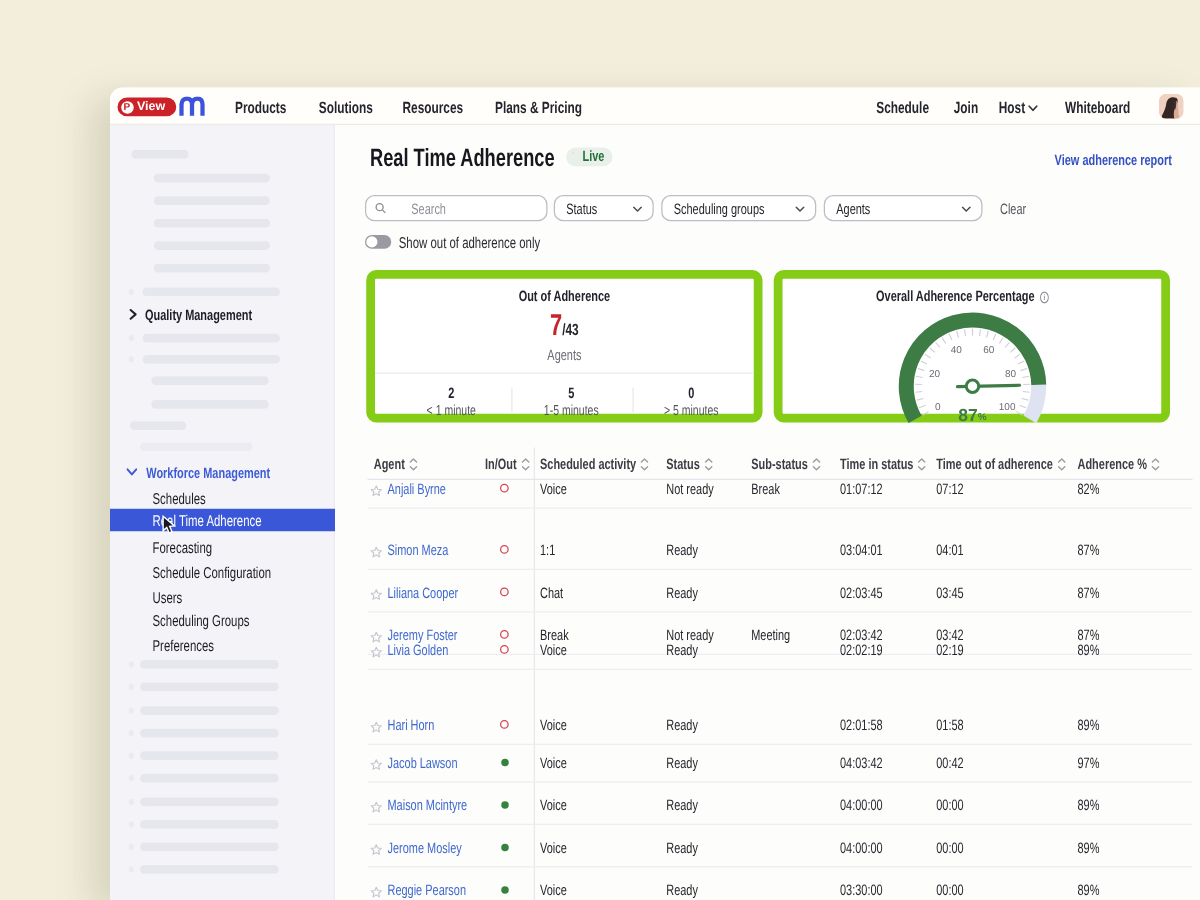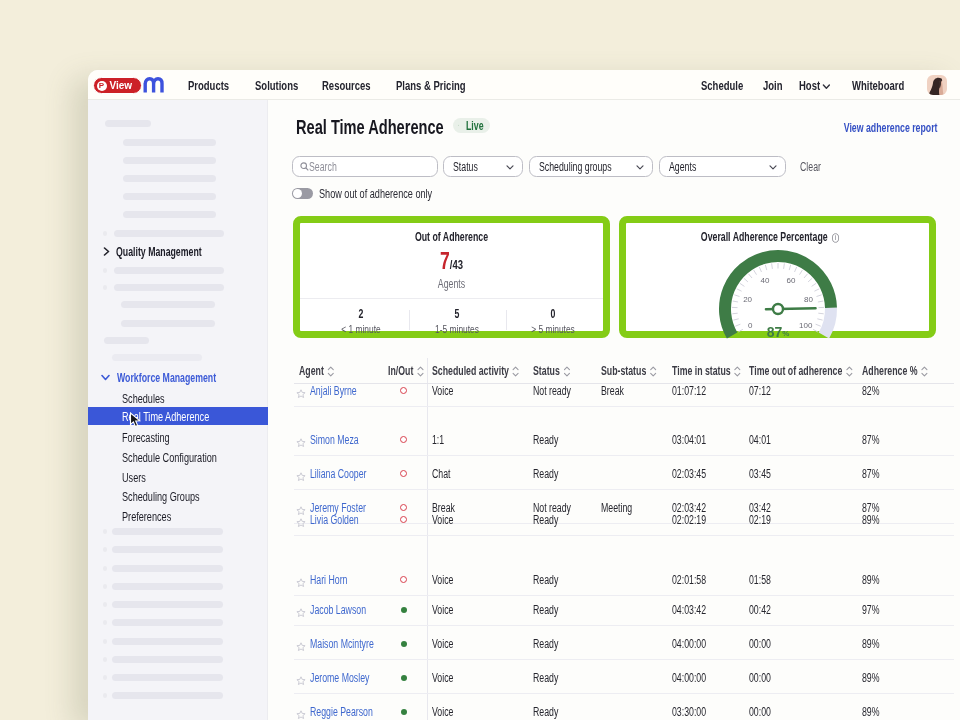--- a/index.html
+++ b/index.html
@@ -15,21 +15,21 @@
 .avatar { position:absolute; left:839px; top:5px; width:20px; height:20px; border-radius:6px; overflow:hidden; }
 
 .side { position:absolute; left:0; top:30px; width:180px; height:620px; background:#f4f4f8; border-right:1px solid #ececf0; }
 .bar { position:absolute; height:7px; border-radius:3.5px; background:#e6e6ed; }
 .mark { position:absolute; width:4px; height:5px; border-radius:2px; background:#eaeaef; }
 .side .sect { position:absolute; font-size:12px; font-weight:700; color:#1c1c26; transform:scaleX(0.73); transform-origin:0 0; white-space:nowrap; }
 .side .mitem { position:absolute; left:34px; font-size:12.5px; font-weight:400; color:#1c1c26; transform:scaleX(0.73); transform-origin:0 0; white-space:nowrap; }
 .hl { position:absolute; left:0; top:307px; width:180px; height:18px; background:#3a57d8; }
 .hl span { position:absolute; left:34px; top:2.5px; font-size:12.5px; color:#fff; transform:scaleX(0.73); transform-origin:0 0; white-space:nowrap; }
 .title { position:absolute; left:208px; top:46px; font-size:20px; font-weight:700; color:#17171f; transform:scaleX(0.73); transform-origin:0 0; white-space:nowrap; }
-.live { position:absolute; left:365px; top:48px; width:37px; height:15px; padding-left:5px; border-radius:8px; background:#e9f0e9; display:flex; align-items:center; gap:7px; overflow:hidden; }
+.live { position:absolute; left:365px; top:48px; width:37px; height:15px; padding-left:5px; border-radius:8px; background:#e9f0e9; display:flex; gap:7px; overflow:hidden; }
 .live span { font-size:12px; font-weight:700; color:#20713c; transform:scaleX(0.73); transform-origin:0 50%; }
 .viewrep { position:absolute; right:23px; top:51px; font-size:12px; font-weight:700; color:#3550c4; transform:scaleX(0.73); transform-origin:100% 50%; white-space:nowrap; }
 .fbox { position:absolute; top:86px; height:21px; border:1px solid #bdbdc5; border-radius:7.5px; background:#fff; display:flex; align-items:center; }
 .fbox .lab { font-size:12px; color:#1f1f28; transform:scaleX(0.73); transform-origin:0 50%; white-space:nowrap; }
 .fbox .ph { font-size:12px; color:#8f8f99; transform:scaleX(0.73); transform-origin:0 50%; }
 .fbox .dd { position:absolute; right:8px; top:8px; }
 .clear { position:absolute; left:712px; top:90px; font-size:12px; color:#55555e; transform:scaleX(0.73); transform-origin:0 0; }
 .toggle { position:absolute; left:204px; top:118px; width:21px; height:11px; border-radius:6px; background:#9a9aa3; }
 .toggle i { position:absolute; left:1px; top:1px; width:9px; height:9px; background:#fff; border-radius:50%; }
 .toglab { position:absolute; left:231px; top:117px; font-size:12.5px; color:#2a2a33; transform:scaleX(0.73); transform-origin:0 0; white-space:nowrap; }
@@ -153,21 +153,21 @@
 
     <div class="title">Real Time Adherence</div>
     <div class="live">
       <svg width="10" height="9" viewBox="0 0 10 9">
         <path d="M1 3.4 C3.3 1.2 6.7 1.2 9 3.4 M2.6 5.2 C4 3.9 6 3.9 7.4 5.2" fill="none" stroke="#2d7d46" stroke-width="1.1" stroke-linecap="round"></path>
         <circle cx="5" cy="7" r="1" fill="#2d7d46"></circle>
       </svg>
       <span>Live</span>
     </div>
     <div class="viewrep">View adherence report</div>
-    <div class="fbox" style="left:204px;width:146px;padding-left:7px;gap:0">
+    <div class="fbox" style="left:204px;width:146px;padding-left:7px;gap:20px">
       <svg width="9" height="9" viewBox="0 0 9 9">
           <circle cx="3.7" cy="3.7" r="2.8" fill="none" stroke="#8f8f99" stroke-width="1.1"></circle>
           <path d="M6 6 L8.3 8.3" stroke="#8f8f99" stroke-width="1.1"></path>
         </svg>
       <span class="ph">Search</span>
     </div>
     <div class="fbox" style="left:355px;width:80px;padding-left:9px">
         <span class="lab">Status</span>
         <svg class="dd" width="8" height="5" viewBox="0 0 8 5">
           <path d="M1 0.8 L4 3.8 L7 0.8" fill="none" stroke="#4a4a54" stroke-width="1.2" stroke-linecap="round" stroke-linejoin="round"></path>

